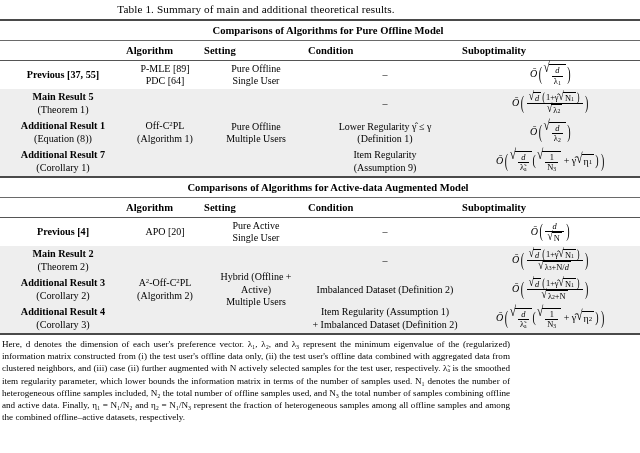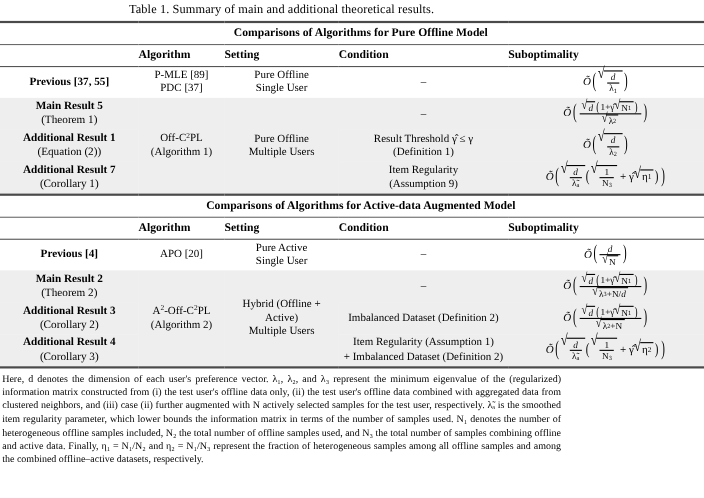--- a/index.html
+++ b/index.html
@@ -172,21 +172,21 @@
       <td class="colhead">Suboptimality</td>
     </tr>
     <tr class="rule-mid">
           <td colspan="5"></td>
         </tr>
 
     <tr>
       <td class="cell name b">Previous [37, 55]</td>
       <td class="cell">
         <span class="sub-label">P-MLE [89]</span>
-        <span class="sub-label">PDC [37]</span>
+        <span class="sub-label">PDC [64]</span>
       </td>
       <td class="cell">
         <span class="sub-label">Pure Offline</span>
         <span class="sub-label">Single User</span>
       </td>
       <td class="cell">–</td>
       <td class="cell">
         <span class="formula">
           <span class="mathvar">Õ</span><span class="paren">(</span><span class="sqrt">
                 <span class="rad">√</span>
@@ -232,24 +232,24 @@
                     <span class="arg">λ<sub>2</sub></span>
                   </span></span>
               </span><span class="paren">)</span>
         </span>
       </td>
     </tr>
 
     <tr class="shaded">
       <td class="cell name shaded">
         <span class="sub-label b">Additional Result 1</span>
-        <span class="sub-label">(Equation (2))</span>
-      </td>
-      <td class="cell shaded">
-        <span class="sub-label">Result Threshold γ̂ ≤ γ</span>
+        <span class="sub-label">(Equation (8))</span>
+      </td>
+      <td class="cell shaded">
+        <span class="sub-label">Lower Regularity γ̂ ≤ γ</span>
         <span class="sub-label">(Definition 1)</span>
       </td>
       <td class="cell shaded">
         <span class="formula">
           <span class="mathvar">Õ</span><span class="paren">(</span><span class="sqrt">
                 <span class="rad">√</span>
                 <span class="arg">
                   <span class="frac">
                     <span class="num"><span class="mathvar">d</span></span>
                     <span class="den">λ<sub>2</sub></span>

